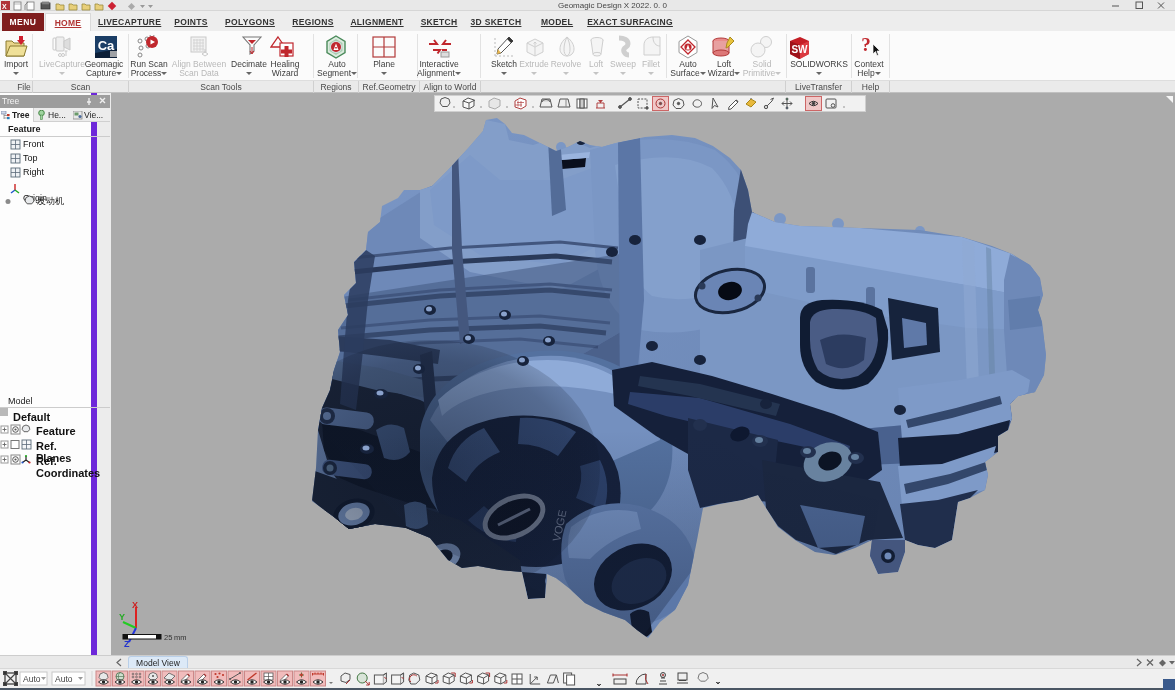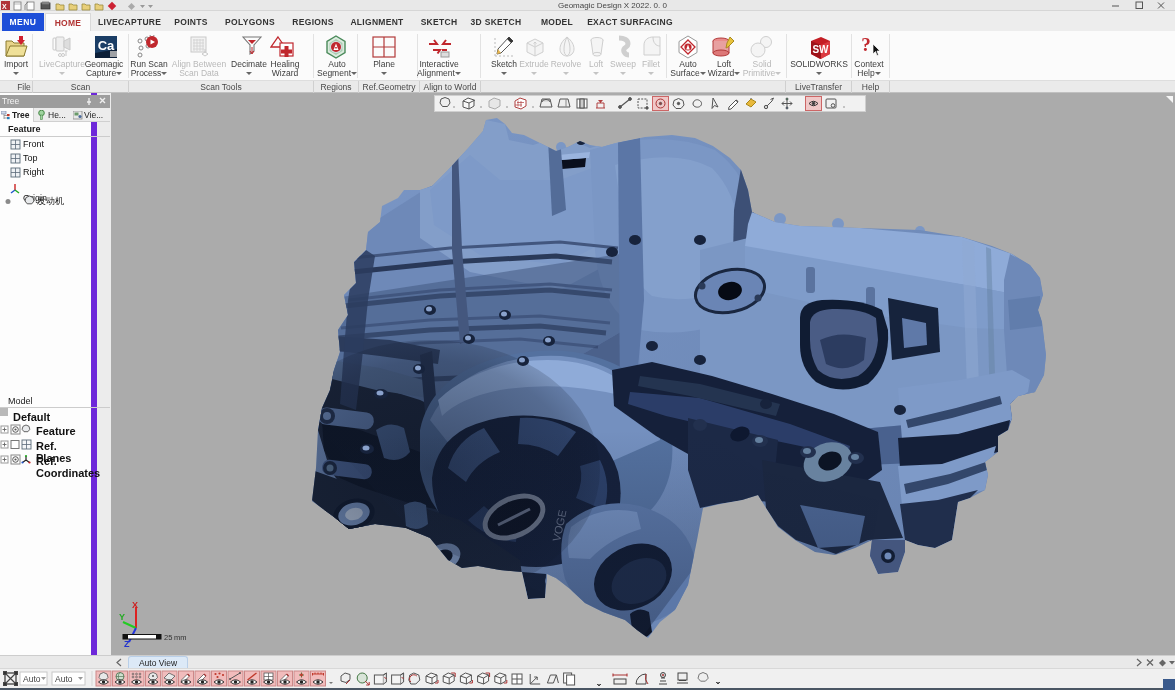--- a/index.html
+++ b/index.html
@@ -1,22 +1,22 @@
 <!DOCTYPE html>
 <html><head>
 <meta charset="utf-8">
 <style>
 * { margin:0; padding:0; box-sizing:border-box; }
 html,body { width:1175px; height:690px; overflow:hidden; font-family:"Liberation Sans",sans-serif; }
 #win { position:relative; width:1175px; height:690px; background:#ececec; }
 #titlebar { position:absolute; left:0; top:0; width:1175px; height:11px; background:#e8e8e8; border-bottom:1px solid #d6d6d6; }
 #titletext { position:absolute; left:558px; top:1px; font-size:8px; color:#444; }
 #menurow { position:absolute; left:0; top:11px; width:1175px; height:20px; background:#ededed; }
-#menubtn { position:absolute; left:2px; top:13px; width:42px; height:18px; background:#1d4ed8; color:#fff; font-size:8.5px; font-weight:bold; text-align:center; line-height:18px; letter-spacing:0.5px; }
-.mtab { position:absolute; top:13px; height:18px; font-size:8.5px; font-weight:bold; color:#333; line-height:18px; text-align:center; letter-spacing:0.3px; }
+#menubtn { position:absolute; left:2px; top:13px; width:42px; height:18px; background:#7f1d1d; color:#fff; font-size:8.5px; font-weight:bold; text-align:center; line-height:18px; letter-spacing:0.5px; }
+.mtab { position:absolute; top:13px; height:18px; font-size:8.5px; font-weight:bold; color:#333; line-height:18px; text-align:center; letter-spacing:0.3px;text-decoration:underline; }
 #hometab { background:#fcfcfc; color:#b13433; border:1px solid #d9d9d9; border-bottom:none; }
 #ribbon { position:absolute; left:0; top:31px; width:1175px; height:49px; background:#fbfbfb;padding-left:43px; }
 #grouprow { position:absolute; left:0; top:80px; width:1175px; height:13px; background:#eaeaea; border-top:1px solid #dddddd; border-bottom:1px solid #c0c0c0; }
 .glabel { position:absolute; top:1px; font-size:8.5px; color:#484848; height:11px; line-height:11px; text-align:center; }
 .gsep { position:absolute; top:0; width:1px; height:12px; background:#d0d0d0; }
 .rsep { position:absolute; top:3px; width:1px; height:44px; background:#e2e2e2; }
 .ricon { position:absolute; }
 .rbtn { position:absolute; top:29px; text-align:center; font-size:8.5px; color:#3c3c3c; line-height:9px; }
 .rbtn.dis { color:#b8b8b8; }
 .darr { display:inline-block; width:0; height:0; border-left:3px solid transparent; border-right:3px solid transparent; border-top:3px solid #666; vertical-align:middle; }
@@ -234,21 +234,21 @@
         <ellipse cx="11" cy="18" rx="8" ry="3" fill="#d77" stroke="#b23a3a"></ellipse>
         <path d="M20 2 L24 6 L18 12 L16 13 L17 8 Z" fill="#e8c23c" stroke="#a88a20"></path>
       </svg>
     </div>
     <div class="ricon dis" style="left:749px;top:4px;">
       <svg width="26" height="24" viewBox="0 0 26 24">
         <circle cx="17" cy="7" r="5.5" fill="#f4f4f4" stroke="#cfcfcf"></circle>
         <circle cx="9" cy="15" r="7" fill="#f4f4f4" stroke="#cfcfcf"></circle>
       </svg>
     </div>
-    <div class="ricon" style="left:807px;top:4px;">
+    <div class="ricon" style="left:786px;top:4px;">
       <svg width="26" height="26" viewBox="0 0 26 26">
         <path d="M4 6 L14 2 L23 6 L23 19 L13 24 L4 19 Z" fill="#c41e25"></path>
         <path d="M4 6 L14 10 L14 24 L4 19 Z" fill="#9e1219"></path>
         <path d="M14 10 L23 6 L23 19 L14 24 Z" fill="#db3a40"></path>
         <text x="13.5" y="18" font-family="Liberation Sans" font-size="10" font-weight="bold" fill="#fff" text-anchor="middle">SW</text>
       </svg>
     </div>
     <div class="ricon" style="left:858px;top:4px;">
       <svg width="26" height="24" viewBox="0 0 26 24">
         <text x="8" y="16" font-family="Liberation Serif" font-size="19" font-weight="bold" fill="#c0272d" text-anchor="middle">?</text>
@@ -721,21 +721,21 @@
       </svg>
       <svg width="8" height="8" style="position:absolute;right:1px;top:3px;">
           <path d="M7 0 L7 7 L0 0 Z" fill="#f5f5f5"></path>
         </svg>
     </div>
   </div>
   <div id="tabrow">
     <svg width="10" height="9" style="position:absolute;left:115px;top:2px;">
         <path d="M6 1 L2 4.5 L6 8" stroke="#666" fill="none" stroke-width="1.2"></path>
       </svg>
-    <div id="mvtab">Auto View</div>
+    <div id="mvtab">Model View</div>
     <svg width="40" height="9" style="position:absolute;left:1135px;top:2px;">
       <path d="M2 1 L6 4.5 L2 8" stroke="#666" fill="none" stroke-width="1.2"></path>
       <path d="M12 1.5 l6 6 M18 1.5 l-6 6" stroke="#666" stroke-width="1.3"></path>
       <rect x="25" y="2.5" width="5" height="5" fill="#666" transform="rotate(45 27.5 5)"></rect>
       <path d="M34 3 l3 3.5 l3 -3.5" fill="#666"></path>
     </svg>
   </div>
   <div id="bottombar">
     <svg width="1175" height="20" style="position:absolute;left:0;top:0;">
       <g stroke="#444" fill="none">

